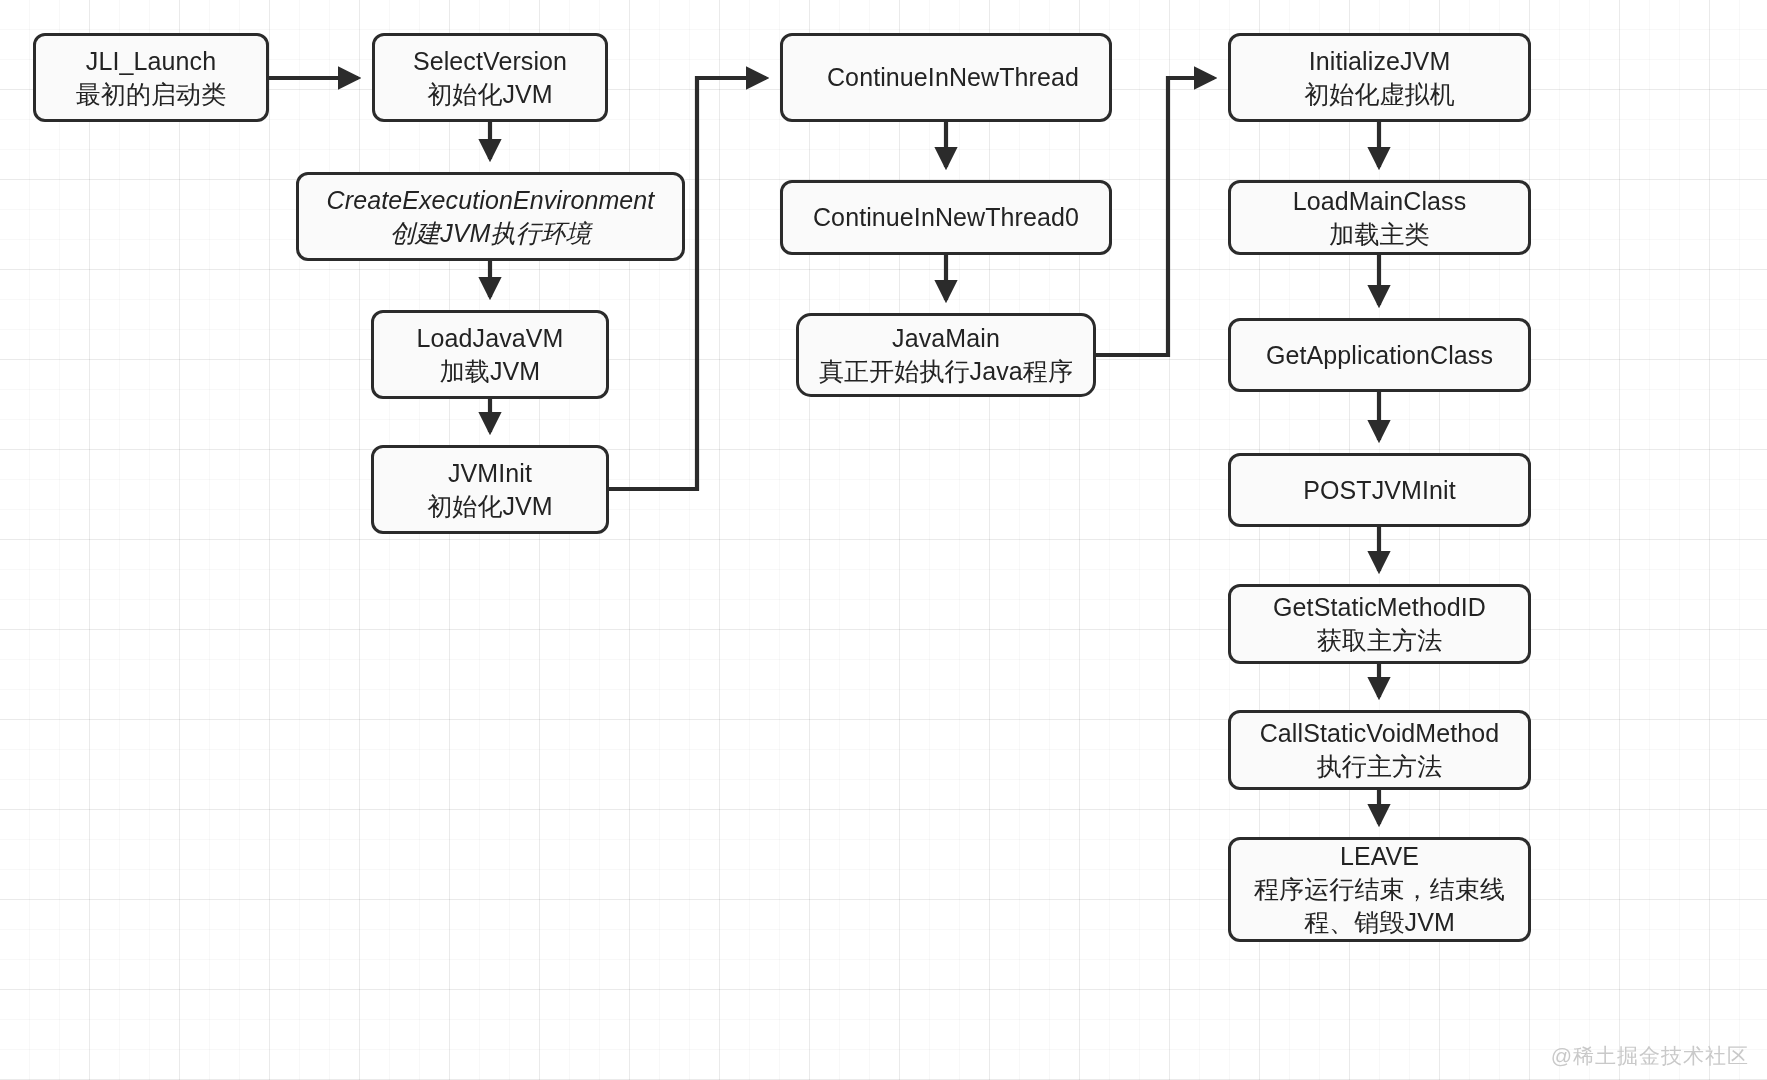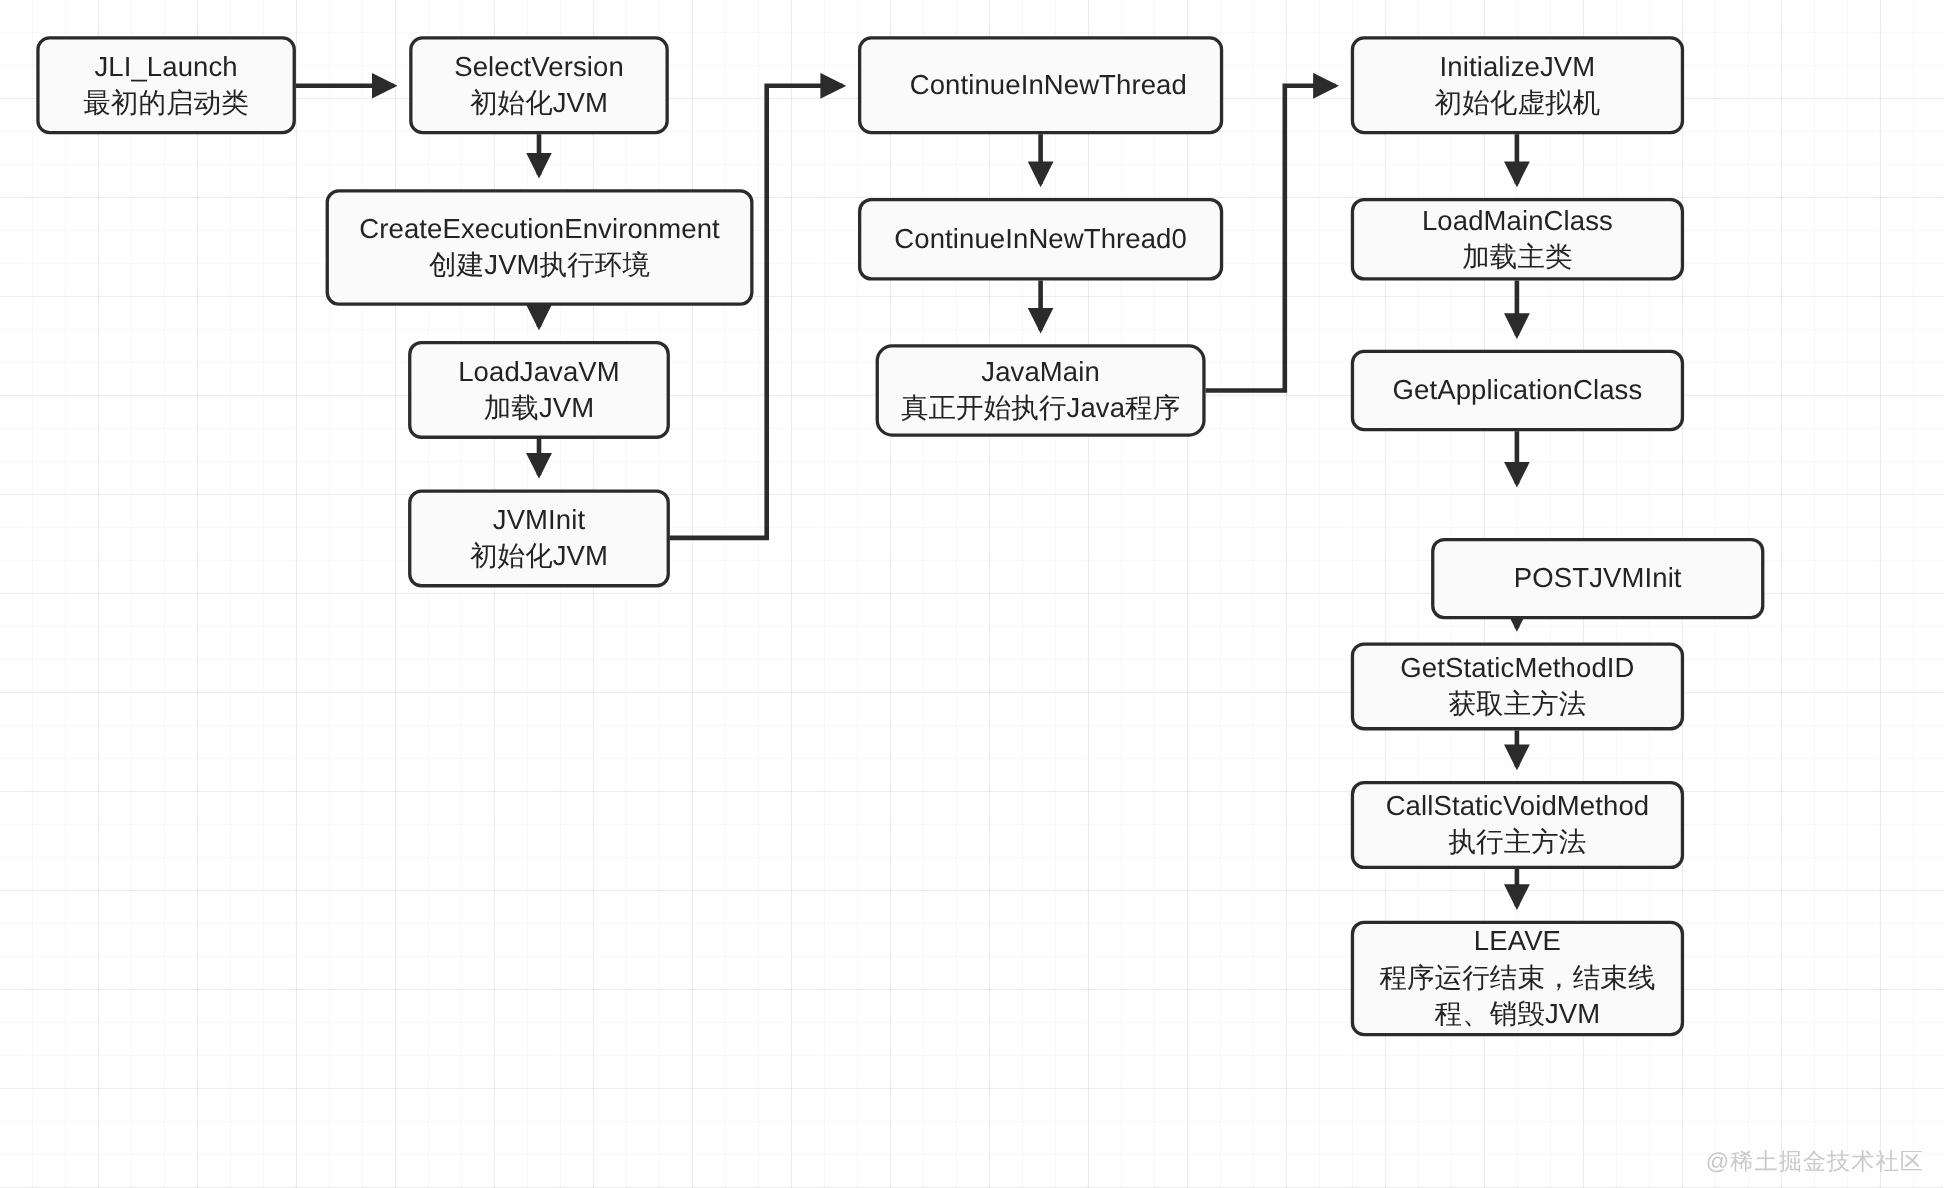--- a/index.html
+++ b/index.html
@@ -106,21 +106,21 @@
   <div class="node" style="left: 33px; top: 33px; width: 236px; height: 89px;">
     <span class="ln">JLI_Launch</span>
     <span class="ln">最初的启动类</span>
   </div>
 
   <div class="node" style="left: 372px; top: 33px; width: 236px; height: 89px;">
     <span class="ln">SelectVersion</span>
     <span class="ln">初始化JVM</span>
   </div>
 
-  <div class="node" style="left: 296px; top: 172px; width: 389px; height: 106px;">
+  <div class="node" style="left: 296px; top: 172px; width: 389px; height: 89px; font-style: italic;">
     <span class="ln">CreateExecutionEnvironment</span>
     <span class="ln">创建JVM执行环境</span>
   </div>
 
   <div class="node" style="left: 371px; top: 310px; width: 238px; height: 89px; text-align: center;">
     <span class="ln">LoadJavaVM</span>
     <span class="ln">加载JVM</span>
   </div>
 
   <div class="node" style="left: 371px; top: 445px; width: 238px; height: 89px;">
@@ -148,21 +148,21 @@
 
   <div class="node" style="left: 1228px; top: 180px; width: 303px; height: 75px;">
     <span class="ln">LoadMainClass</span>
     <span class="ln">加载主类</span>
   </div>
 
   <div class="node" style="left: 1228px; top: 318px; width: 303px; height: 74px;">
     <span class="ln">GetApplicationClass</span>
   </div>
 
-  <div class="node" style="left: 1301px; top: 453px; width: 303px; height: 74px; margin-top: 36px;">
+  <div class="node" style="left: 1228px; top: 453px; width: 303px; height: 74px;">
     <span class="ln">POSTJVMInit</span>
   </div>
 
   <div class="node" style="left: 1228px; top: 584px; width: 303px; height: 80px;">
     <span class="ln">GetStaticMethodID</span>
     <span class="ln">获取主方法</span>
   </div>
 
   <div class="node" style="left: 1228px; top: 710px; width: 303px; height: 80px;">
     <span class="ln">CallStaticVoidMethod</span>

